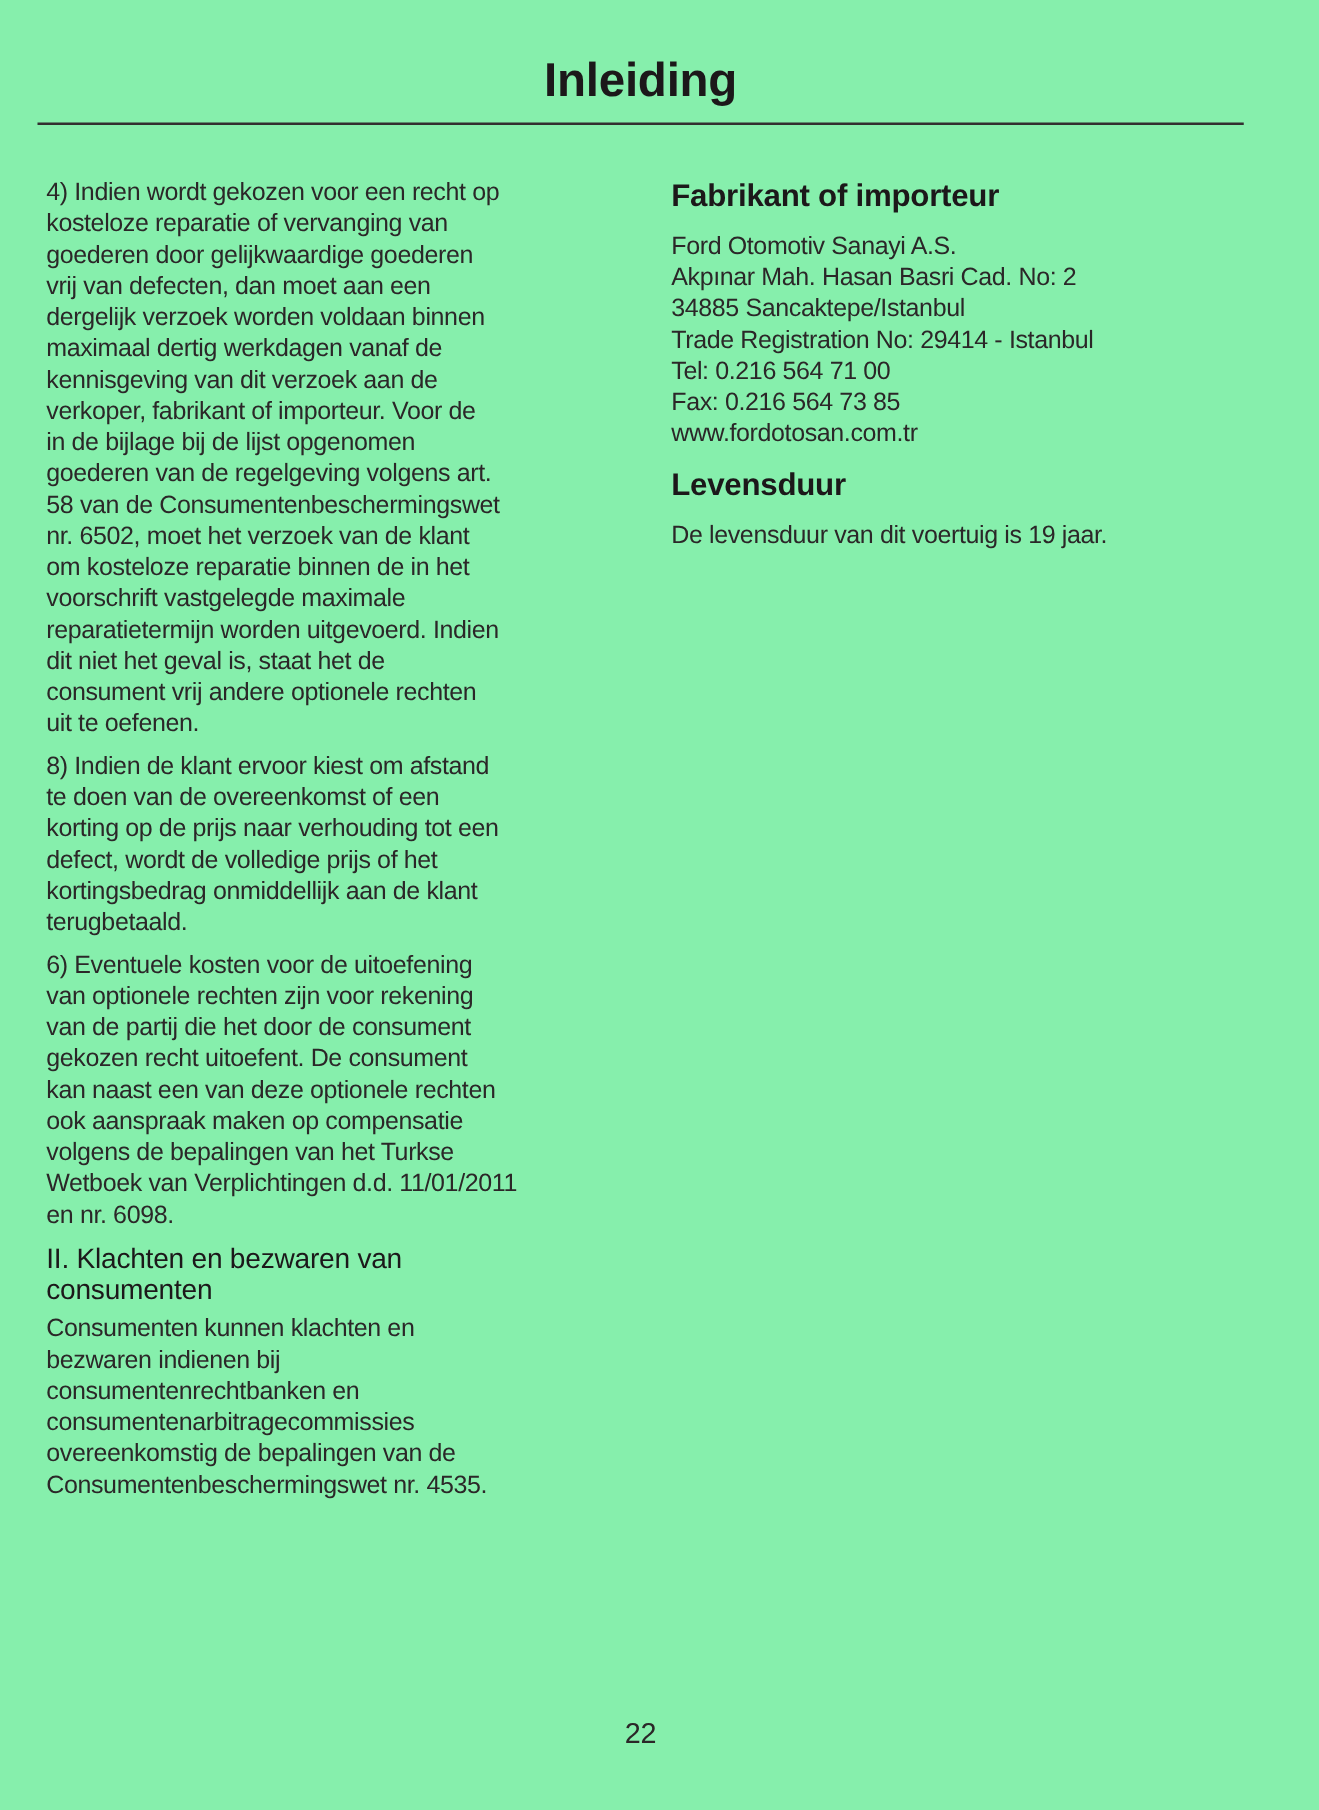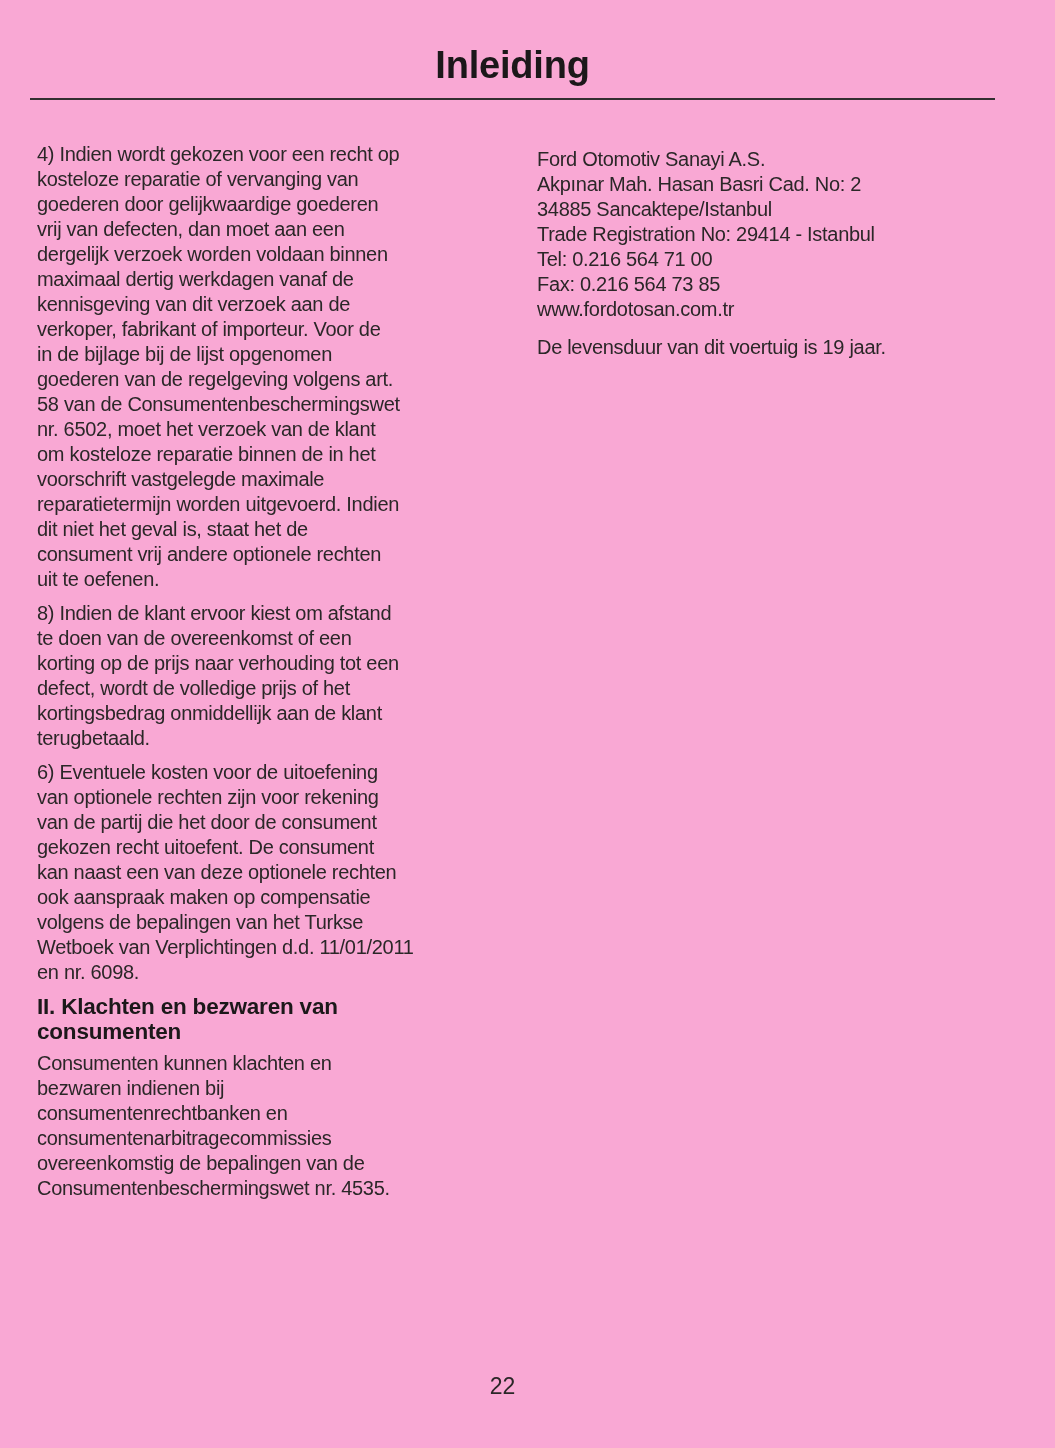--- a/index.html
+++ b/index.html
@@ -8,21 +8,21 @@
     width: 1055px;
     height: 1448px;
     background: #ffffff;
     font-family: "Liberation Sans", "DejaVu Sans", sans-serif;
     color: #2b2728;
   }
   .page {
     position: relative;
     width: 1055px;
     height: 1448px;
-    background: #f9a8d4;
+    background: #86efac;
     overflow: hidden;
   }
   .header-title {
     margin: 44px 0 0 30px;
     width: 965px;
     text-align: center;
     font-size: 38px;
     line-height: 42px;
     font-weight: 700;
     letter-spacing: -0.2px;
@@ -44,39 +44,39 @@
     font-size: 20px;
     line-height: 25px;
     letter-spacing: -0.3px;
     white-space: pre;
     margin: 0 0 9px 0;
     color: #2b2728;
   }
   .subheading {
     font-size: 22.5px;
     line-height: 25px;
-    font-weight: 700;
+    font-weight: 400;
     letter-spacing: -0.2px;
     white-space: pre;
     margin: 1px 0 7px 0;
     color: #1c181a;
   }
   .section-heading {
     font-size: 25px;
     line-height: 30px;
     font-weight: 700;
     letter-spacing: -0.2px;
     margin: 0 0 13px 0;
     color: #1c181a;
   }
   .address { margin: 5px 0 13px 0; }
   .page-number {
     position: absolute;
     top: 1372px;
-    left: 20px;
+    left: 30px;
     width: 965px;
     text-align: center;
     font-size: 23px;
     line-height: 28px;
     color: #2b2728;
   }
 </style>
 </head>
 <body>
 
@@ -126,27 +126,29 @@
 consumenten</h3>
       <p class="body-text">Consumenten kunnen klachten en
 bezwaren indienen bij
 consumentenrechtbanken en
 consumentenarbitragecommissies
 overeenkomstig de bepalingen van de
 Consumentenbeschermingswet nr. 4535.</p>
     </div>
 
     <div class="column column-right">
+      <h2 class="section-heading">Fabrikant of importeur</h2>
       <p class="body-text address">Ford Otomotiv Sanayi A.S.
 Akpınar Mah. Hasan Basri Cad. No: 2
 34885 Sancaktepe/Istanbul
 Trade Registration No: 29414 - Istanbul
 Tel: 0.216 564 71 00
 Fax: 0.216 564 73 85
 www.fordotosan.com.tr</p>
+      <h2 class="section-heading">Levensduur</h2>
       <p class="body-text">De levensduur van dit voertuig is 19 jaar.</p>
     </div>
 
   </div>
 
   <div class="page-number">22</div>
 
 </div>
 
 </body></html>

